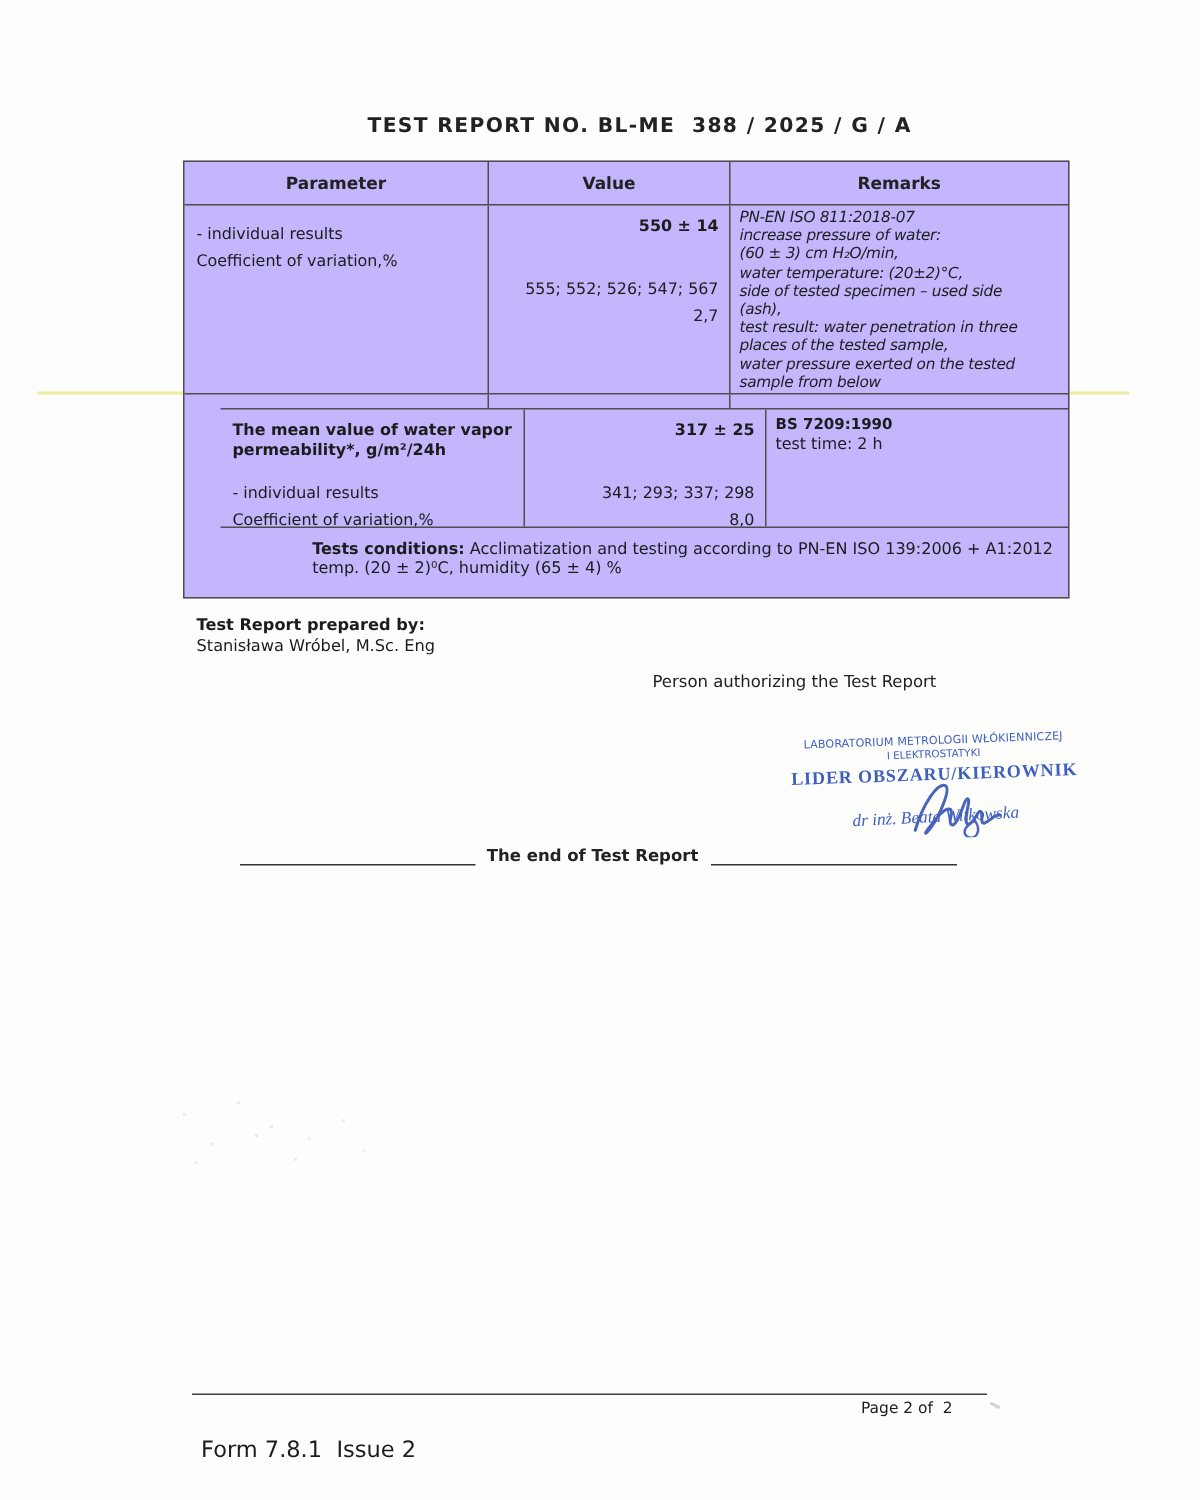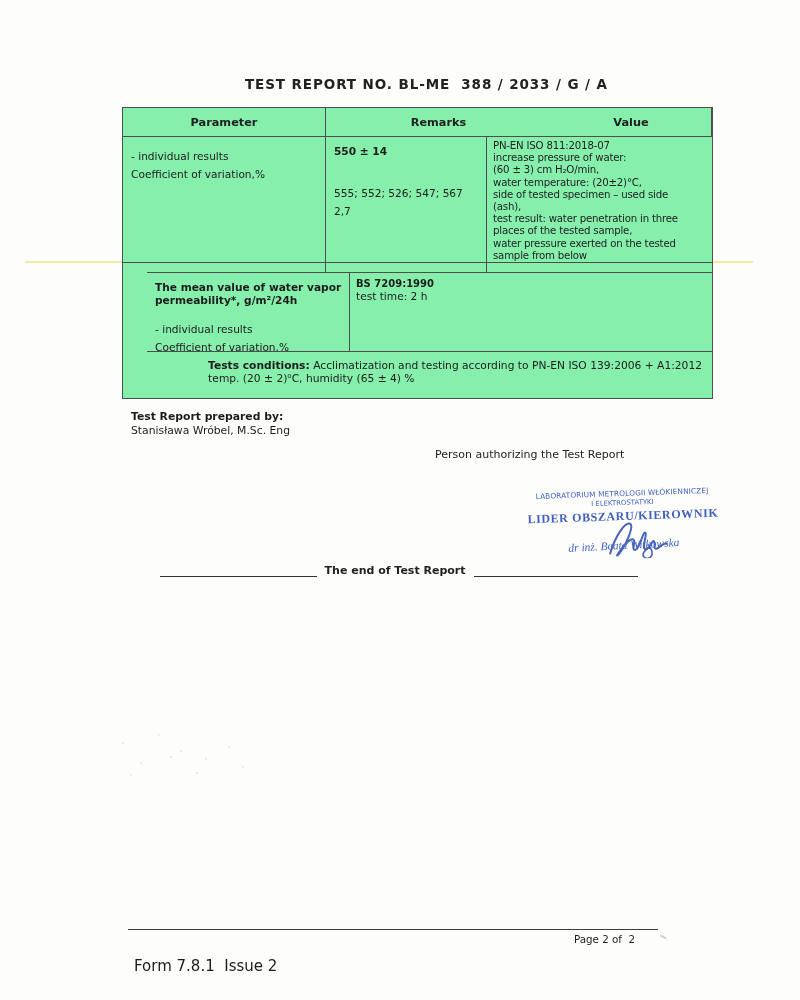--- a/index.html
+++ b/index.html
@@ -17,46 +17,46 @@
     left:245px;top:76px;
     font-size:13.5px;font-weight:bold;letter-spacing:0.9px;
     color:#222;white-space:pre;
   }
 
   
   .rtable{
     left:122px;top:107px;width:591px;
     border:1.3px solid #4e4e4e;
     box-sizing:border-box;
-    background:#86efac;
+    background:#c4b5fd;
   }
   .trow{display:flex;box-sizing:border-box;}
   .cell{box-sizing:border-box;overflow:hidden;}
   .c1{width:203px;border-right:1.2px solid #4e4e4e;}
   .c2{width:161px;border-right:1.2px solid #4e4e4e;}
   .c3{flex:1;}
   .thead{height:29px;border-bottom:1.2px solid #4e4e4e;}
   .thead .cell{
     display:flex;align-items:center;justify-content:center;
     font-weight:bold;font-size:11.3px;color:#222;
   }
   .brow1{height:126px;border-bottom:1.2px solid #4e4e4e;}
   .gaprow{height:9px;}
   .brow2{height:80px;border-top:1.2px solid #4e4e4e;border-bottom:1.2px solid #4e4e4e;margin-left:24px;}
   .condrow{min-height:46px;justify-content:flex-end;}
 
   .stack{padding:8px 7px 0 8px;font-size:10.6px;line-height:13px;}
   .pmain{font-weight:bold;min-height:37px;line-height:13.2px;}
   .vmain{font-weight:bold;min-height:37px;}
   .subline{margin-top:5px;height:13px;}
-  .vcol{text-align:left;}
+  .vcol{text-align:right;}
   .remarks-cell{
     padding:3px 3px 0 6px;
     font-size:10.2px;line-height:12.2px;letter-spacing:-0.2px;
-    white-space:pre;color:#1e1e1e;
+    white-space:pre;color:#1e1e1e;font-style:italic;
   }
   .remarks-title{font-weight:bold;font-size:10px;padding:5px 4px 0 6px;letter-spacing:0;}
   .remarks-sub{font-size:10.6px;padding:1px 4px 0 6px;letter-spacing:0;}
 
   .cond-inner{padding:7px 10px 0 10px;font-size:10.7px;line-height:13px;}
   .cond-label{font-weight:bold;}
 
   
   .prep{left:131px;top:410px;font-size:10.8px;line-height:13.5px;}
   .prep .lbl{font-weight:bold;}
@@ -117,28 +117,28 @@
   .pencil-mark{
     left:660px;top:936px;width:7px;height:1.6px;background:rgba(110,110,110,0.3);
     transform:rotate(28deg);
   }
 </style>
 </head>
 <body>
 
 <div class="abs yellow-line"></div>
 
-<div class="abs doc-title">TEST REPORT NO. BL-ME  388 / 2033 / G / A</div>
+<div class="abs doc-title">TEST REPORT NO. BL-ME  388 / 2025 / G / A</div>
 
 <div class="abs rtable">
 
   <div class="trow thead">
     <div class="cell c1">Parameter</div>
+    <div class="cell c2">Value</div>
     <div class="cell c3">Remarks</div>
-    <div class="cell c2">Value</div>
   </div>
 
   <div class="trow brow1">
     <div class="cell c1 stack">
       <div class="subline">- individual results</div>
       <div class="subline">Coefficient of variation,%</div>
     </div>
     <div class="cell c2 stack vcol">
       <div class="vmain">550 ± 14</div>
       <div class="subline">555; 552; 526; 547; 567</div>
@@ -160,20 +160,25 @@
     <div class="cell c1"></div>
     <div class="cell c2"></div>
     <div class="cell c3"></div>
   </div>
 
   <div class="trow brow2">
     <div class="cell c1 stack">
       <div class="pmain">The mean value of water vapor permeability*, g/m²/24h</div>
       <div class="subline">- individual results</div>
       <div class="subline">Coefficient of variation,%</div>
+    </div>
+    <div class="cell c2 stack vcol">
+      <div class="vmain">317 ± 25</div>
+      <div class="subline">341; 293; 337; 298</div>
+      <div class="subline">8,0</div>
     </div>
     <div class="cell c3">
       <div class="remarks-title">BS 7209:1990</div>
       <div class="remarks-sub">test time: 2 h</div>
     </div>
   </div>
 
   <div class="trow condrow">
     <div class="cond-inner">
       <span class="cond-label">Tests conditions:</span><span> Acclimatization and testing according to PN-EN ISO 139:2006 + A1:2012</span>

